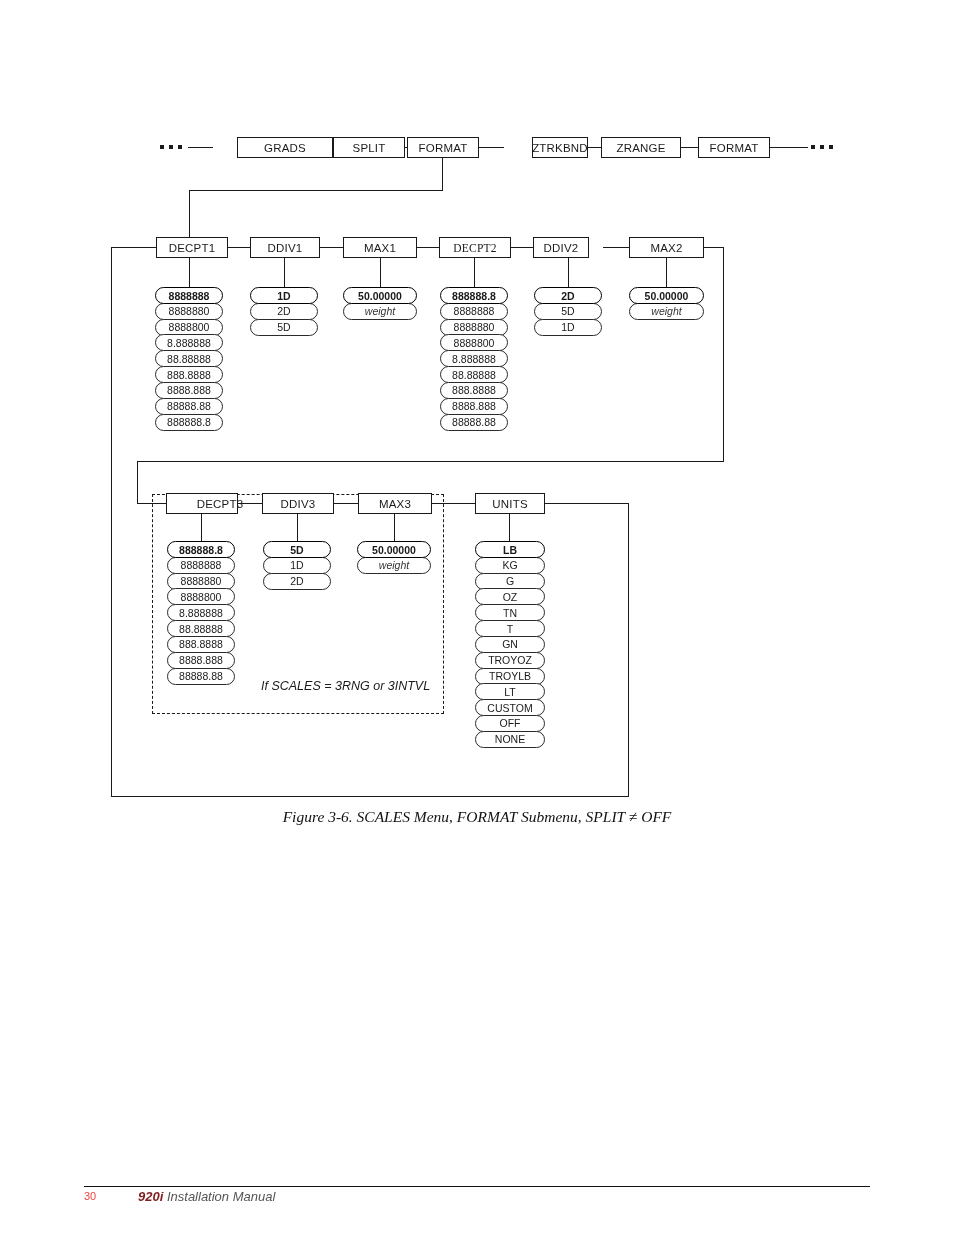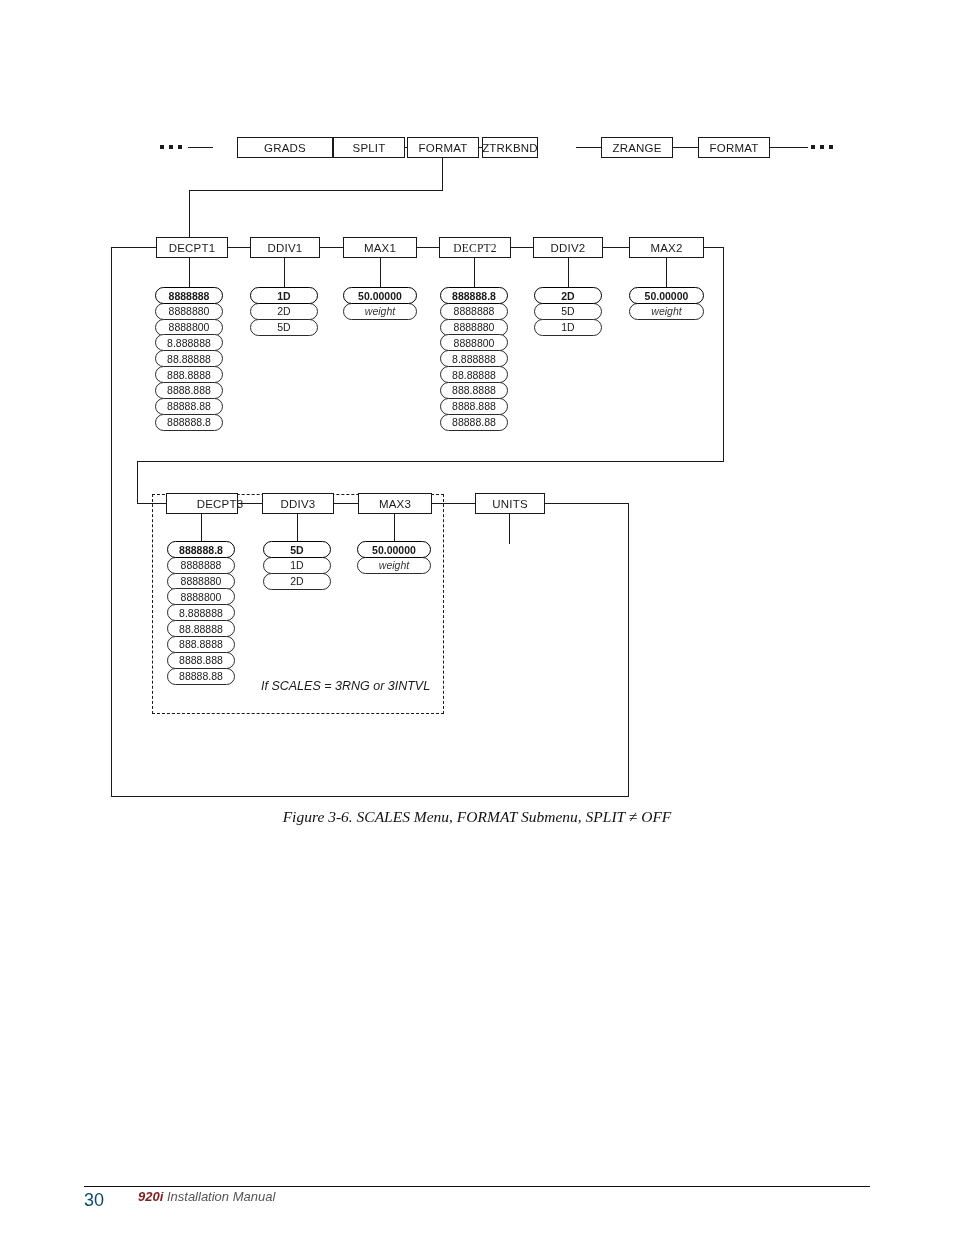--- a/index.html
+++ b/index.html
@@ -122,22 +122,22 @@
   }
   .footer-rule {
     position: absolute;
     left: 84px;
     width: 786px;
     height: 0;
     border-top: 1.6px solid #111;
   }
   .footer-page {
     position: absolute;
-    font-size: 18px;
-    color: #0c4a6e;
+    font-size: 11px;
+    color: #ef4444;
   }
   .footer-title {
     position: absolute;
     font-size: 13px;
     font-style: italic;
     color: #555;
     white-space: nowrap;
   }
   .footer-title b {
     font-style: italic;
@@ -165,26 +165,26 @@
   <div class="mbox" style="left:310px; top:137px; width:72px;margin-left:23px;">
     <span>SPLIT</span>
   </div>
   <div class="hline" style="left:382px; top:147px; width:25px;"></div>
 
   <div class="mbox" style="left:407px; top:137px; width:72px;">
     <span>FORMAT</span>
   </div>
   <div class="hline" style="left:479px; top:147px; width:25px;"></div>
 
-  <div class="mbox" style="left:482px; top:137px; width:56px;">
+  <div class="mbox" style="left:532px; top:137px; width:56px;">
     <span>ZTRKBND</span>
   </div>
   <div class="hline" style="left:576px; top:147px; width:25px;"></div>
 
-  <div class="mbox" style="left:601px; top:137px; width:72px;">
+  <div class="mbox" style="left:601px; top:137px; width:80px;">
     <span>ZRANGE</span>
   </div>
   <div class="hline" style="left:673px; top:147px; width:25px;"></div>
 
   <div class="mbox" style="left:698px; top:137px; width:72px;">
     <span>FORMAT</span>
   </div>
   <div class="hline" style="left:770px; top:147px; width:38px;"></div>
   <div class="ellipsis" style="left:811px; top:145px;">
     <i></i>
@@ -220,21 +220,21 @@
   <div class="mbox" style="left:343px; top:237px; width:74px;">
     <span>MAX1</span>
   </div>
   <div class="hline" style="left:417px; top:247px; width:22px;"></div>
 
   <div class="mbox" style="left:439px; top:237px; width:72px;font-family:Liberation Serif, serif;">
     <span>DECPT2</span>
   </div>
   <div class="hline" style="left:511px; top:247px; width:22px;"></div>
 
-  <div class="mbox" style="left:533px; top:237px; width:70px;">
+  <div class="mbox" style="left:533px; top:237px; width:56px;">
     <span>DDIV2</span>
   </div>
   <div class="hline" style="left:603px; top:247px; width:26px;"></div>
 
   <div class="mbox" style="left:629px; top:237px; width:75px;">
     <span>MAX2</span>
   </div>
 
   <div class="vline" style="left:189px; top:258px; height:29px;"></div>
   <div class="vline" style="left:284px; top:258px; height:29px;"></div>
@@ -332,20 +332,35 @@
     <div class="pill first">5D</div>
     <div class="pill">1D</div>
     <div class="pill">2D</div>
   </div>
 
   <div class="pillstack" style="left:357px; top:541px;">
     <div class="pill first" style="width:74px;">50.00000</div>
     <div class="pill italic" style="width:74px;">weight</div>
   </div>
 
+  <div class="pillstack" style="left:475px; top:541px;">
+    <div class="pill first" style="width:70px;">LB</div>
+    <div class="pill" style="width:70px;">KG</div>
+    <div class="pill" style="width:70px;">G</div>
+    <div class="pill" style="width:70px;">OZ</div>
+    <div class="pill" style="width:70px;">TN</div>
+    <div class="pill" style="width:70px;">T</div>
+    <div class="pill" style="width:70px;">GN</div>
+    <div class="pill" style="width:70px;">TROYOZ</div>
+    <div class="pill" style="width:70px;">TROYLB</div>
+    <div class="pill" style="width:70px;">LT</div>
+    <div class="pill" style="width:70px;">CUSTOM</div>
+    <div class="pill" style="width:70px;">OFF</div>
+    <div class="pill" style="width:70px;">NONE</div>
+  </div>
 
   <div class="note" style="left:261px; top:679px;">If SCALES = 3RNG or 3INTVL</div>
 
   <div class="caption" style="left:0; top:808px;font-style:italic;">Figure 3-6. SCALES Menu, FORMAT Submenu, SPLIT ≠ OFF</div>
 
   <div class="footer-rule" style="top:1186px;"></div>
   <div class="footer-page" style="left:84px; top:1190px;">30</div>
   <div class="footer-title" style="left:138px; top:1189px;">
     <b>920i</b><span> Installation Manual</span>
   </div>

